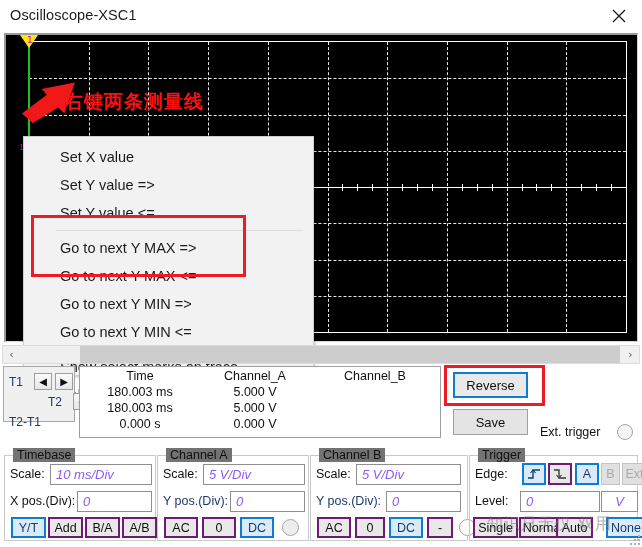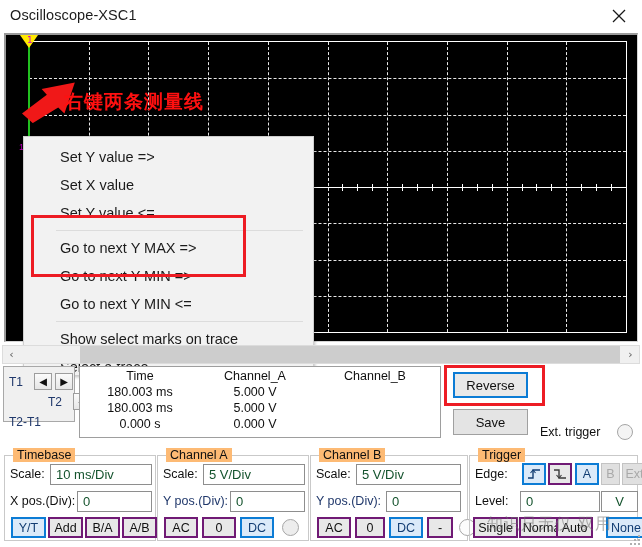--- a/index.html
+++ b/index.html
@@ -257,40 +257,41 @@
     border: 1px solid #a6a6a6;
   }
 
   
   .panel {
     position: absolute;
     border: 1px solid #c9c9c9;
   }
   .panel-title {
     position: absolute; top: -8px; left: 8px;
-    background: #fdba74;
+    background: #737373;
     padding: 0 4px;
     font-size: 12.5px;
     color: #101010;
     white-space: nowrap;
   }
   .fld-label {
     position: absolute;
     font-size: 12.5px; color: #101010;
     white-space: nowrap;
   }
   .fld-label.blue { color: #20386b; }
   .inp {
     position: absolute;
     background: #ffffff;
     border: 1px solid #8e8e8e;
-    font-size: 13px; color: #14532d;
+    font-size: 13px; color: #8b5cf6;
     padding: 1px 0 2px 5px;
     display: flex; align-items: center;
     cursor: text;
+    font-style: italic;
   }
   .sbtn {
     position: absolute;
     background: #e8e8e8;
     border: 2px solid #701a75;
     font-size: 12.5px; color: #101010;
     display: flex; align-items: center; justify-content: center;
     cursor: pointer;
   }
   .sbtn.sel {
@@ -409,25 +410,26 @@
       <div class="red-arrow">
         <svg width="70" height="50" viewBox="0 0 70 50">
           <path d="M 8 44 L 30 22 L 24 17 L 56 6 L 50 38 L 43 33 L 20 52 Z" fill="#f01818" transform="rotate(8 32 28)"></path>
         </svg>
       </div>
 
       <div class="cn-note">右键两条测量线</div>
     </div>
 
     <div class="ctx-menu">
+      <div class="ctx-item">Set X value</div>
       <div class="ctx-item">Set Y value =&gt;</div>
-      <div class="ctx-item">Set X value</div>
       <div class="ctx-item">Set Y value &lt;=</div>
       <div class="ctx-sep"></div>
       <div class="ctx-item">Go to next Y MAX =&gt;</div>
+      <div class="ctx-item">Go to next Y MAX &lt;=</div>
       <div class="ctx-item">Go to next Y MIN =&gt;</div>
       <div class="ctx-item">Go to next Y MIN &lt;=</div>
       <div class="ctx-sep"></div>
       <div class="ctx-item">Show select marks on trace</div>
       <div class="ctx-item">Select a trace</div>
     </div>
     <div class="ctx-highlight"></div>
   </div>
 
   <div class="hscroll">

